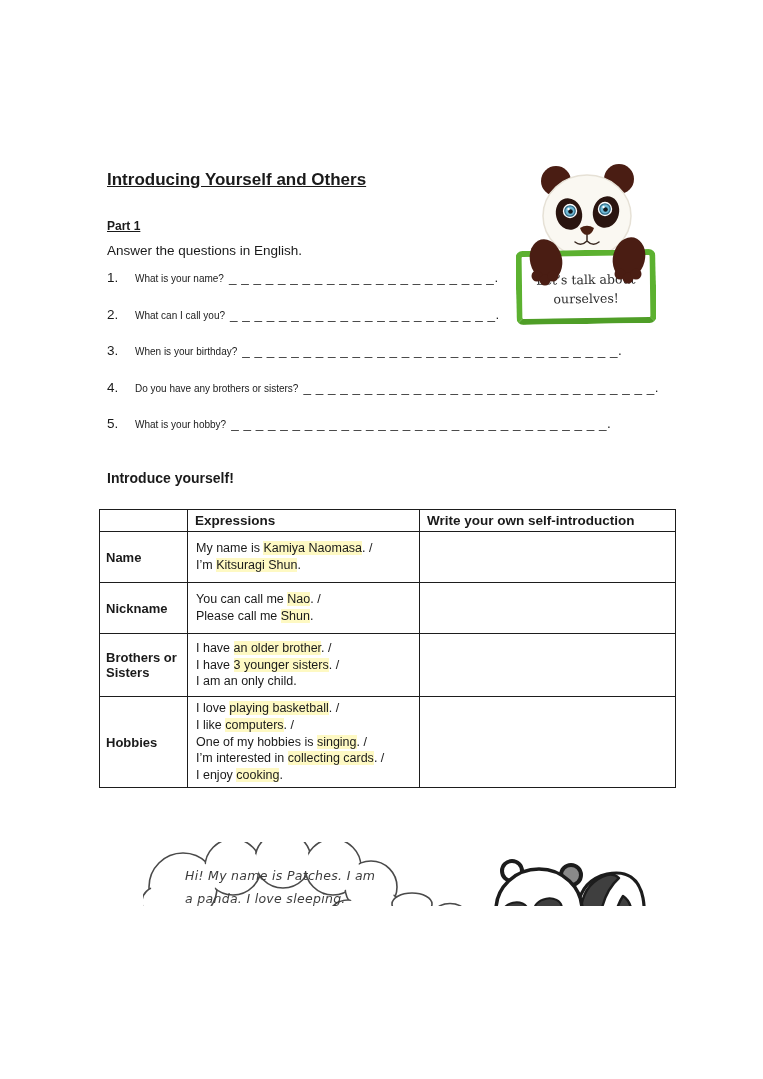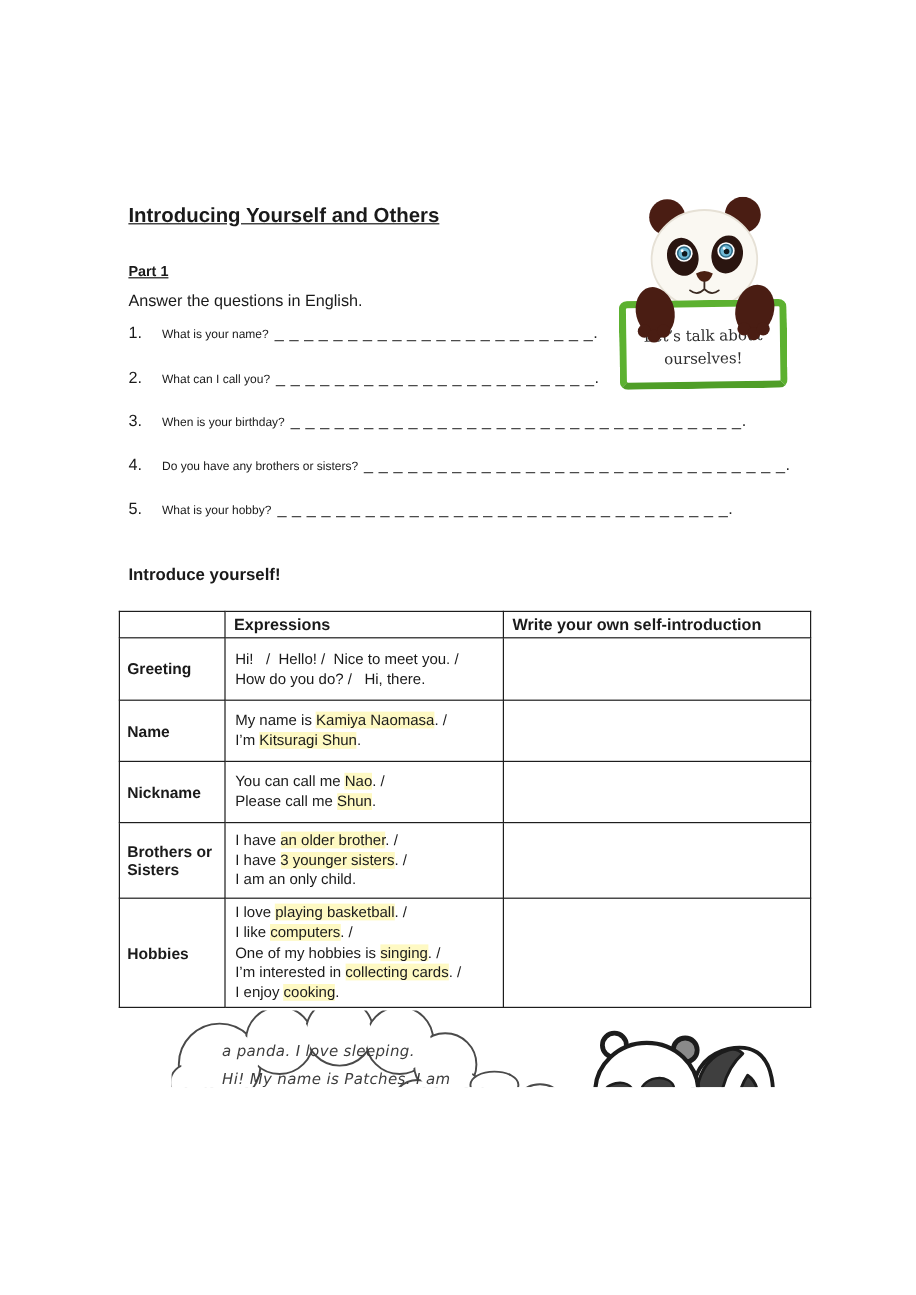--- a/index.html
+++ b/index.html
@@ -150,28 +150,20 @@
         <col class="col-label">
         <col class="col-expr">
         <col class="col-own">
       </colgroup>
     <tbody>
         <tr>
       <th></th>
       <th>Expressions</th>
       <th>Write your own self-introduction</th>
     </tr>
-    <tr class="r-greeting">
-      <td class="label-cell">Greeting</td>
-      <td class="expr-cell">
-            <div class="expr-line"><span>Hi!   /  Hello! /  Nice to meet you. /</span></div>
-            <div class="expr-line"><span>How do you do? /   Hi, there.</span></div>
-          </td>
-      <td></td>
-    </tr>
     <tr class="r-name">
       <td class="label-cell">Name</td>
       <td class="expr-cell">
             <div class="expr-line"><span>My name is </span><span class="hl">Kamiya Naomasa</span><span>. /</span></div>
             <div class="expr-line"><span>I’m </span><span class="hl">Kitsuragi Shun</span><span>.</span></div>
           </td>
       <td></td>
     </tr>
     <tr class="r-nickname">
       <td class="label-cell">Nickname</td>
@@ -232,22 +224,22 @@
         <circle cx="48" cy="78" r="18"></circle>
           <circle cx="14" cy="60" r="13"></circle>
       </g>
       <g fill="#ffffff" stroke="#4a4a4a" stroke-width="1.6">
         <ellipse cx="269" cy="62" rx="20" ry="11"></ellipse>
         <ellipse cx="307" cy="69" rx="14" ry="7.5"></ellipse>
         <ellipse cx="331" cy="74" rx="6" ry="3.5"></ellipse>
       </g>
     </svg>
     <div class="bubble-text">
+      <div>Hi! My name is Patches. I am</div>
       <div>a panda. I love sleeping.</div>
-      <div>Hi! My name is Patches. I am</div>
     </div>
   </div>
 
   <svg class="abs sleep-panda" width="162" height="112" viewBox="0 0 162 112">
     <path d="M84 80 Q80 34 114 26 Q144 20 150 50 Q154 72 144 80 Z" fill="#ffffff" stroke="#1c1c1c" stroke-width="3.2" stroke-linejoin="round"></path>
     <path d="M87 78 Q85 36 114 27 Q121 25 126 30 Q108 46 106 80 Z" fill="#3f3f3f" stroke="#1c1c1c" stroke-width="2.4" stroke-linejoin="round"></path>
     <path d="M130 48 Q142 56 138 80 L120 80 Q122 60 130 48 Z" fill="#3f3f3f" stroke="#1c1c1c" stroke-width="2.4" stroke-linejoin="round"></path>
     <path d="M142 62 Q154 60 155 70 Q156 80 146 81 L138 81 Z" fill="#3f3f3f" stroke="#1c1c1c" stroke-width="2.6" stroke-linejoin="round"></path>
     <path d="M62 93 Q64 80 96 78 L135 78 Q150 78 151 86 Q152 95 139 96 L76 98 Q63 98 62 93 Z" fill="#3f3f3f" stroke="#1c1c1c" stroke-width="2.8" stroke-linejoin="round"></path>
     <circle cx="19" cy="23" r="10" fill="#ffffff" stroke="#1c1c1c" stroke-width="4"></circle>

